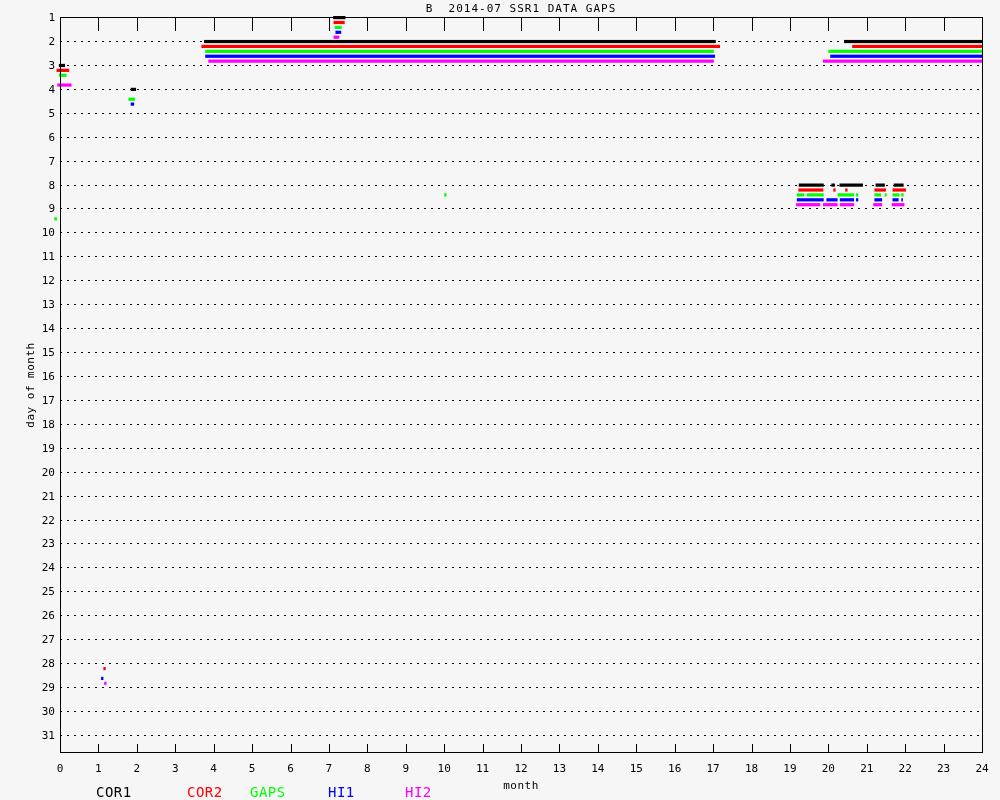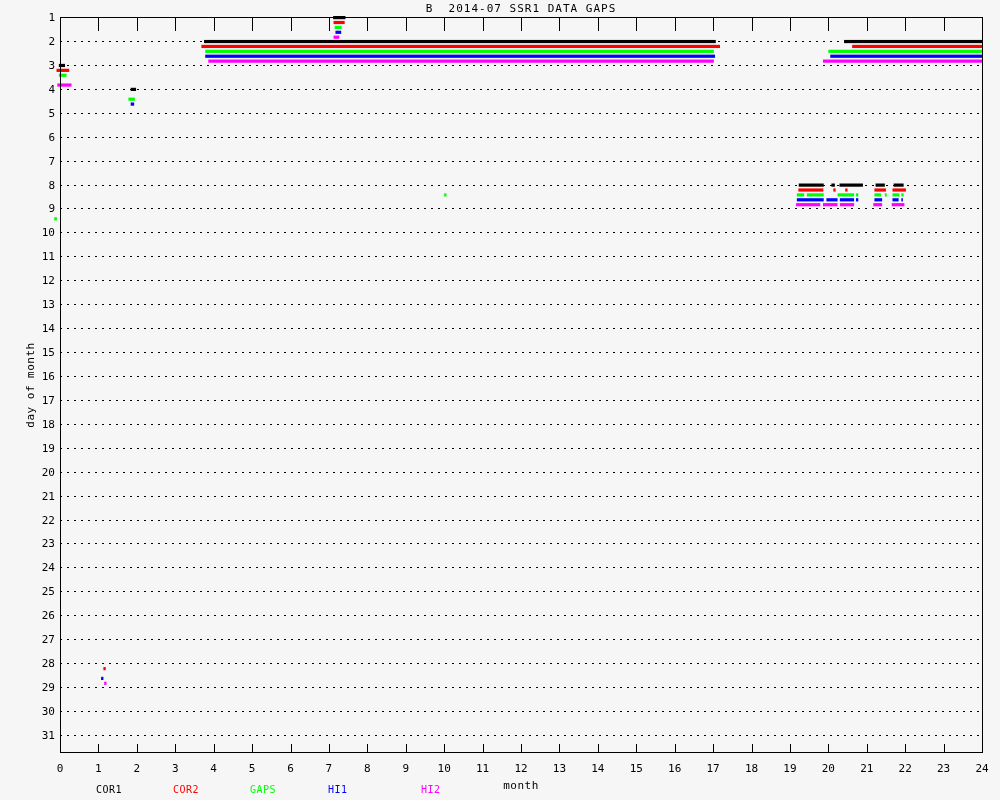--- a/index.html
+++ b/index.html
@@ -14,21 +14,21 @@
   .title{
     position:absolute;left:60px;top:2px;width:922px;
     text-align:center;font-size:11px;letter-spacing:1px;white-space:pre;
   }
   .xlabel{
     position:absolute;left:60px;top:779px;width:922px;
     text-align:center;font-size:11px;letter-spacing:0.5px;
   }
   #plot{position:absolute;left:0;top:0;}
   .legend-item{
-    position:absolute;top:784px;font-size:10px;letter-spacing:0.5px;
+    position:absolute;top:784px;font-size:14px;letter-spacing:0.5px;
   }
 </style>
 </head>
 <body>
 
 <div class="figure">
   <div class="title">B  2014-07 SSR1 DATA GAPS</div>
   <svg id="plot" width="1000" height="800">
       <g stroke="#000" stroke-width="1" stroke-dasharray="2 5" shape-rendering="crispEdges">
         <line x1="60" x2="982" y1="41.5" y2="41.5"></line>
@@ -242,18 +242,18 @@
         <text x="55" y="667.11" text-anchor="end">28</text>
         <text x="55" y="691.04" text-anchor="end">29</text>
         <text x="55" y="714.97" text-anchor="end">30</text>
         <text x="55" y="738.9" text-anchor="end">31</text>
       </g>
       <text x="34" y="385" text-anchor="middle" transform="rotate(-90 34 385)" font-size="11" font-family="DejaVu Sans Mono, Liberation Mono, monospace" fill="#000" letter-spacing="0.5">day of month</text>
     </svg>
   <div class="xlabel">month</div>
   <div id="legend">
       <span class="legend-item" style="left: 96px; color: rgb(0, 0, 0);">COR1</span>
-      <span class="legend-item" style="left: 173px; color: rgb(255, 0, 0);">COR2</span>
+      <span class="legend-item" style="left: 187px; color: rgb(255, 0, 0);">COR2</span>
       <span class="legend-item" style="left: 250px; color: rgb(0, 255, 0);">GAPS</span>
       <span class="legend-item" style="left: 328px; color: rgb(0, 0, 255);">HI1</span>
-      <span class="legend-item" style="left: 421px; color: rgb(255, 0, 255);">HI2</span>
+      <span class="legend-item" style="left: 405px; color: rgb(255, 0, 255);">HI2</span>
     </div>
 </div>
 
 </body></html>

